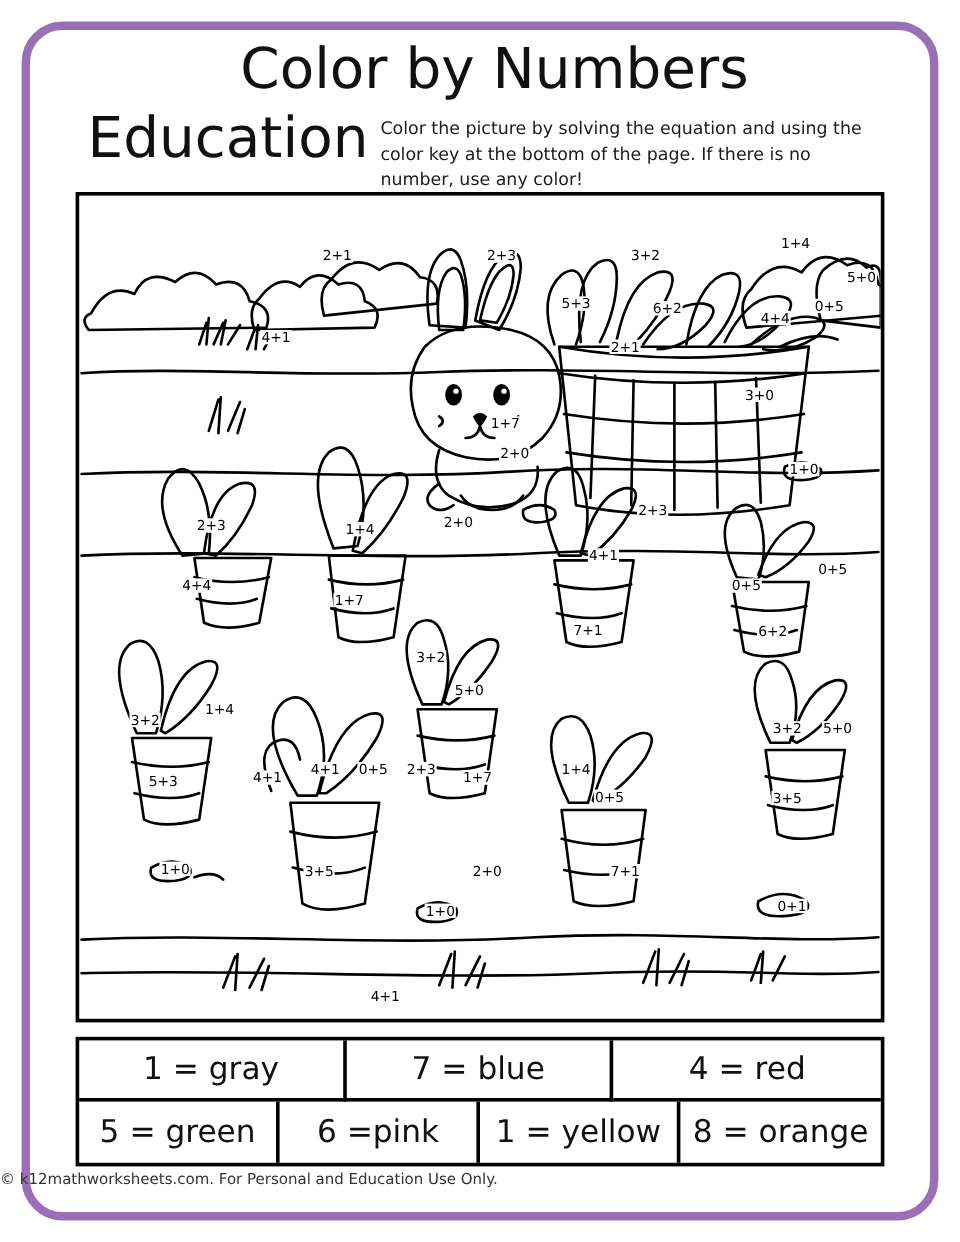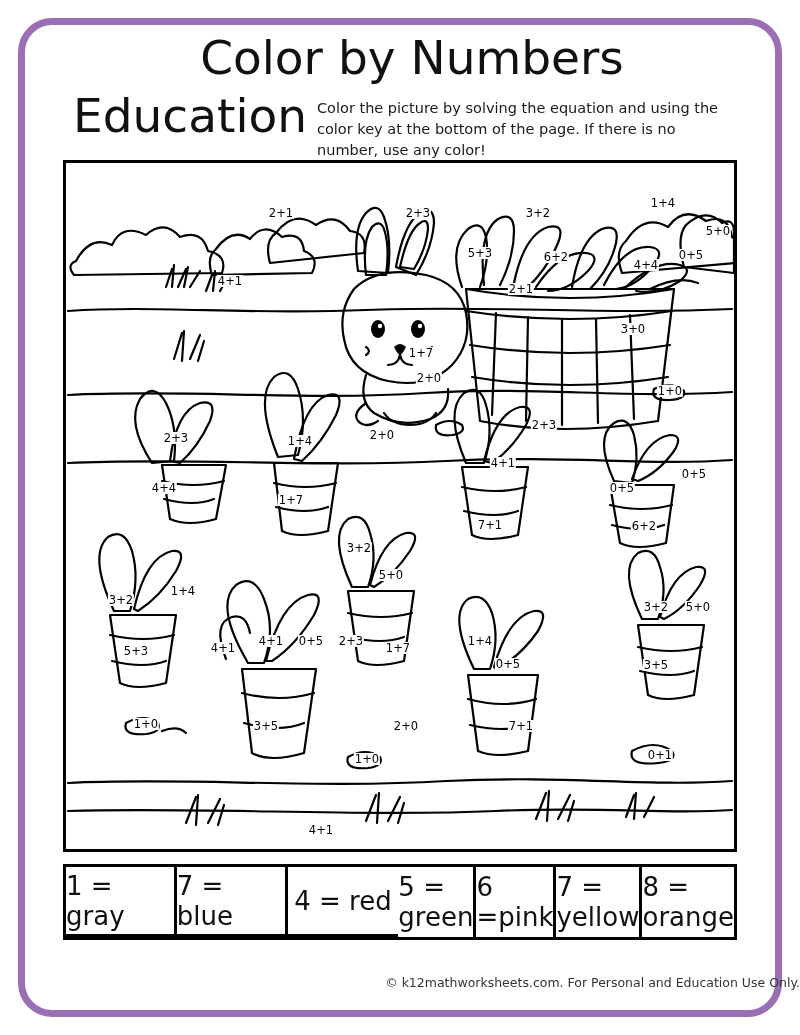--- a/index.html
+++ b/index.html
@@ -91,25 +91,25 @@
     line-height: 1.05;
     white-space: nowrap;
     transform: translate(-50%, -50%);
   }
   
   .key {
     position: absolute;
     left: 63px;
     top: 864px;
     width: 674px;
-    height: 76px;
+    height: 108px;
     border: 3px solid #000;
     box-sizing: border-box;
     display: flex;
-    flex-direction: row;
+    flex-direction: column;
     justify-content: center;
   }
   .key-row {
     display: flex;
     flex: 1 1 50%;
   }
   .key-row:first-child .key-cell {
     border-bottom: 3px solid #000;
   }
   .key-cell {
@@ -122,21 +122,21 @@
     font-family: "DejaVu Sans", sans-serif;
     color: #111;
     box-sizing: border-box;
   }
   .key-cell:last-child { border-right: none; }
   .footer {
     position: absolute;
     left: 0;
     top: 975px;
     width: 100%;
-    text-align: right;
+    text-align: left;
     font-size: 12.5px;
     color: #333;
     font-family: "DejaVu Sans", sans-serif;
   }
 </style>
 </head>
 <body>
 
 <div class="page">
   <div class="frame"></div>
@@ -342,19 +342,19 @@
 
   <div class="key">
     <div class="key-row">
       <div class="key-cell">1 = gray</div>
       <div class="key-cell">7 = blue</div>
       <div class="key-cell">4 = red</div>
     </div>
     <div class="key-row">
       <div class="key-cell">5 = green</div>
       <div class="key-cell">6 =pink</div>
-      <div class="key-cell">7 = yellow</div>
+      <div class="key-cell">1 = yellow</div>
       <div class="key-cell">8 = orange</div>
     </div>
   </div>
 
   <div class="footer">© k12mathworksheets.com. For Personal and Education Use Only.</div>
 </div>
 
 </body></html>

